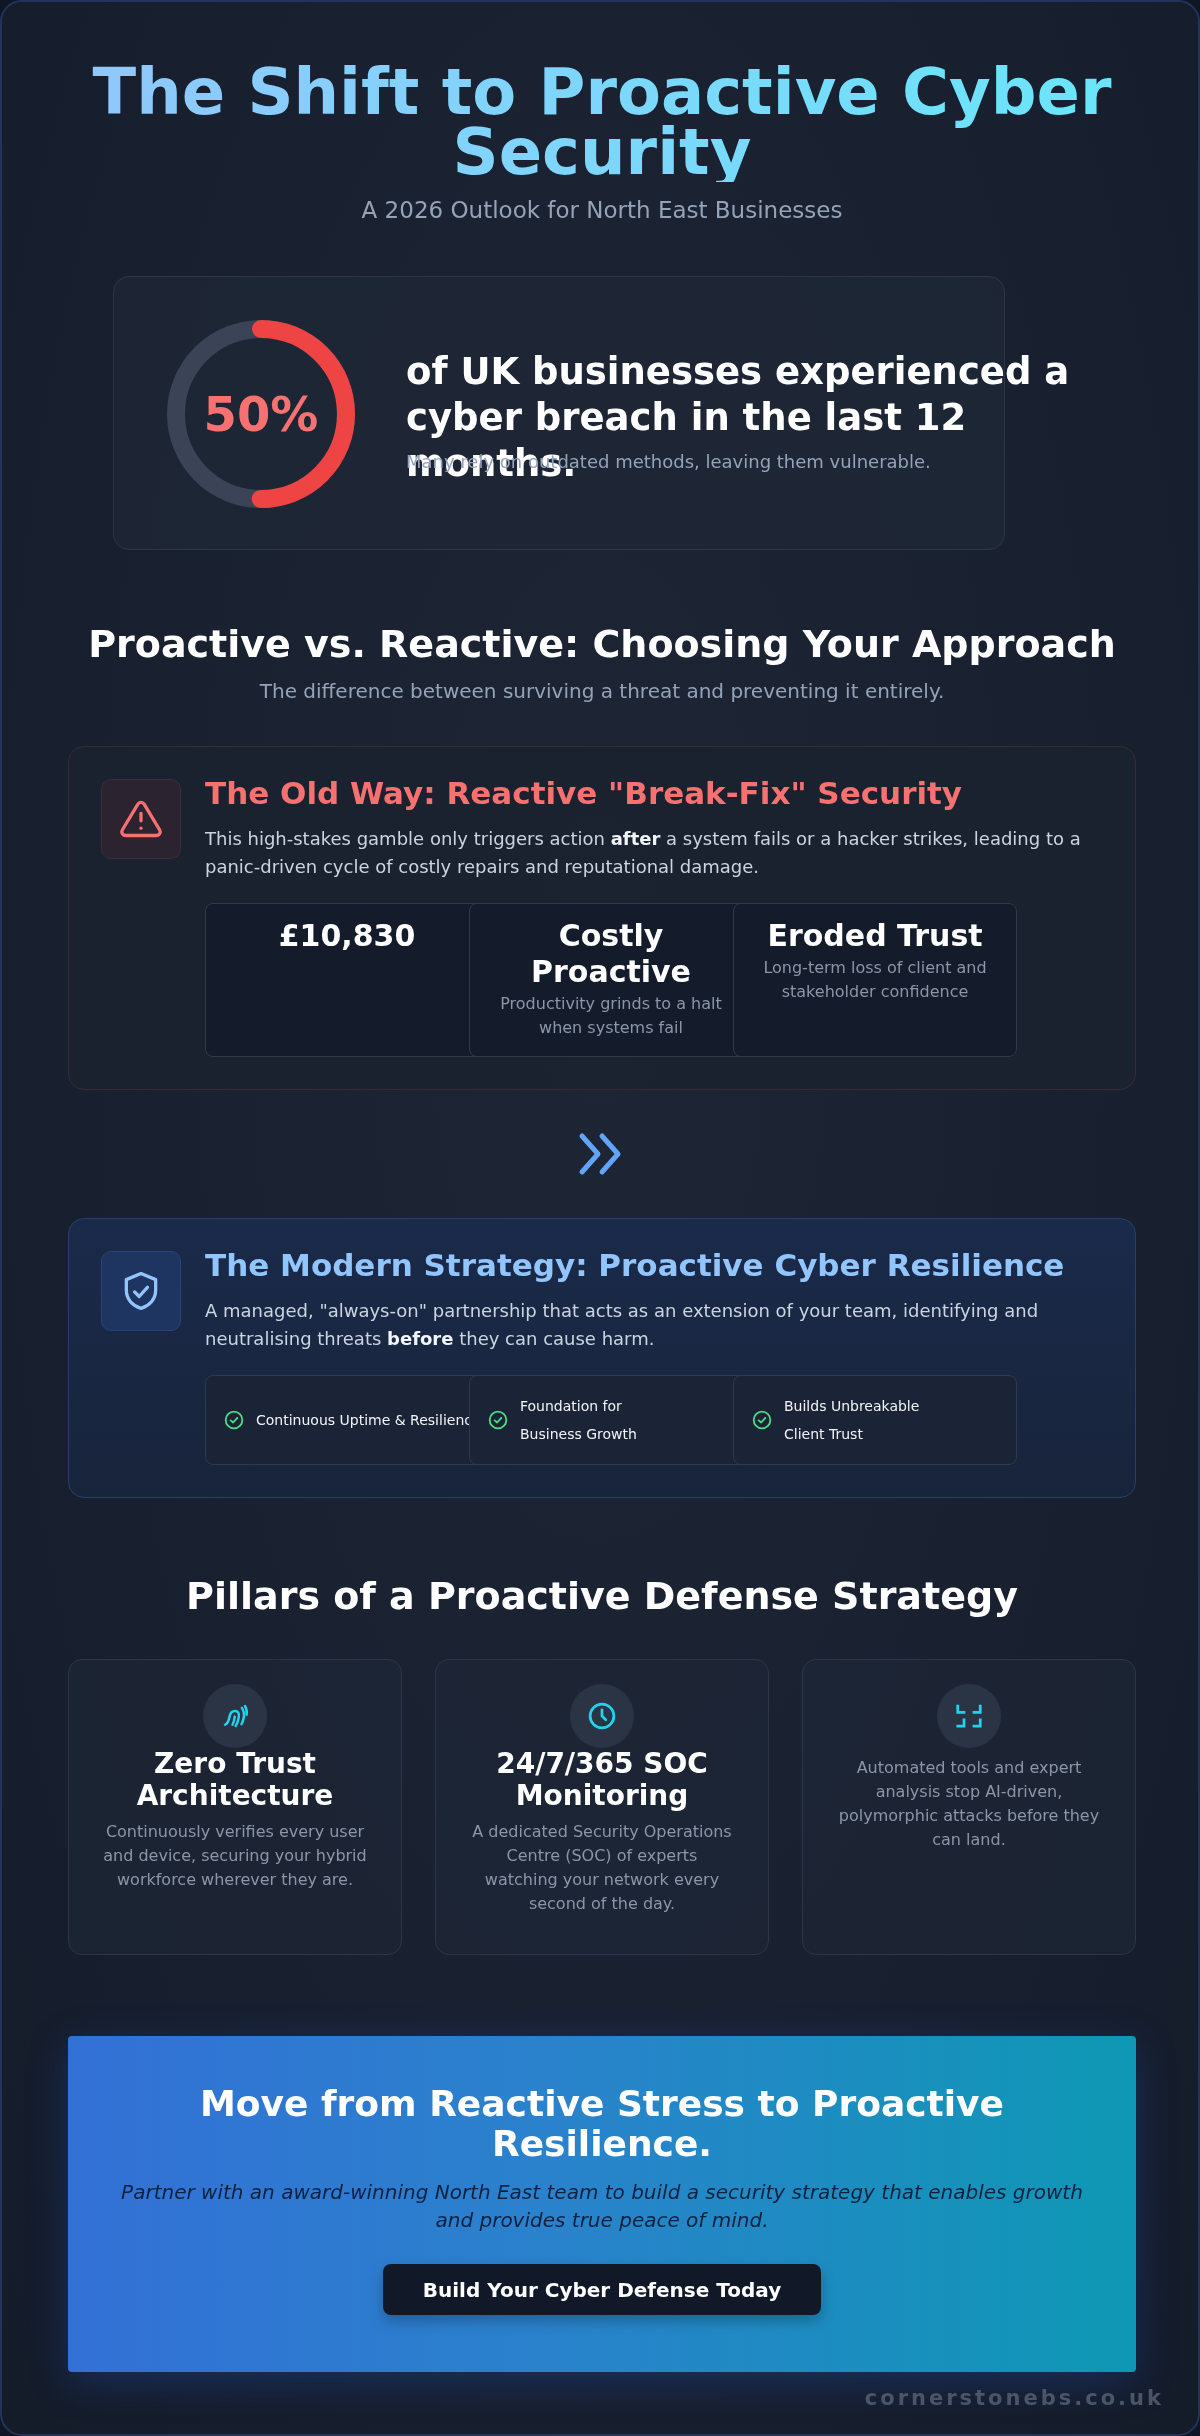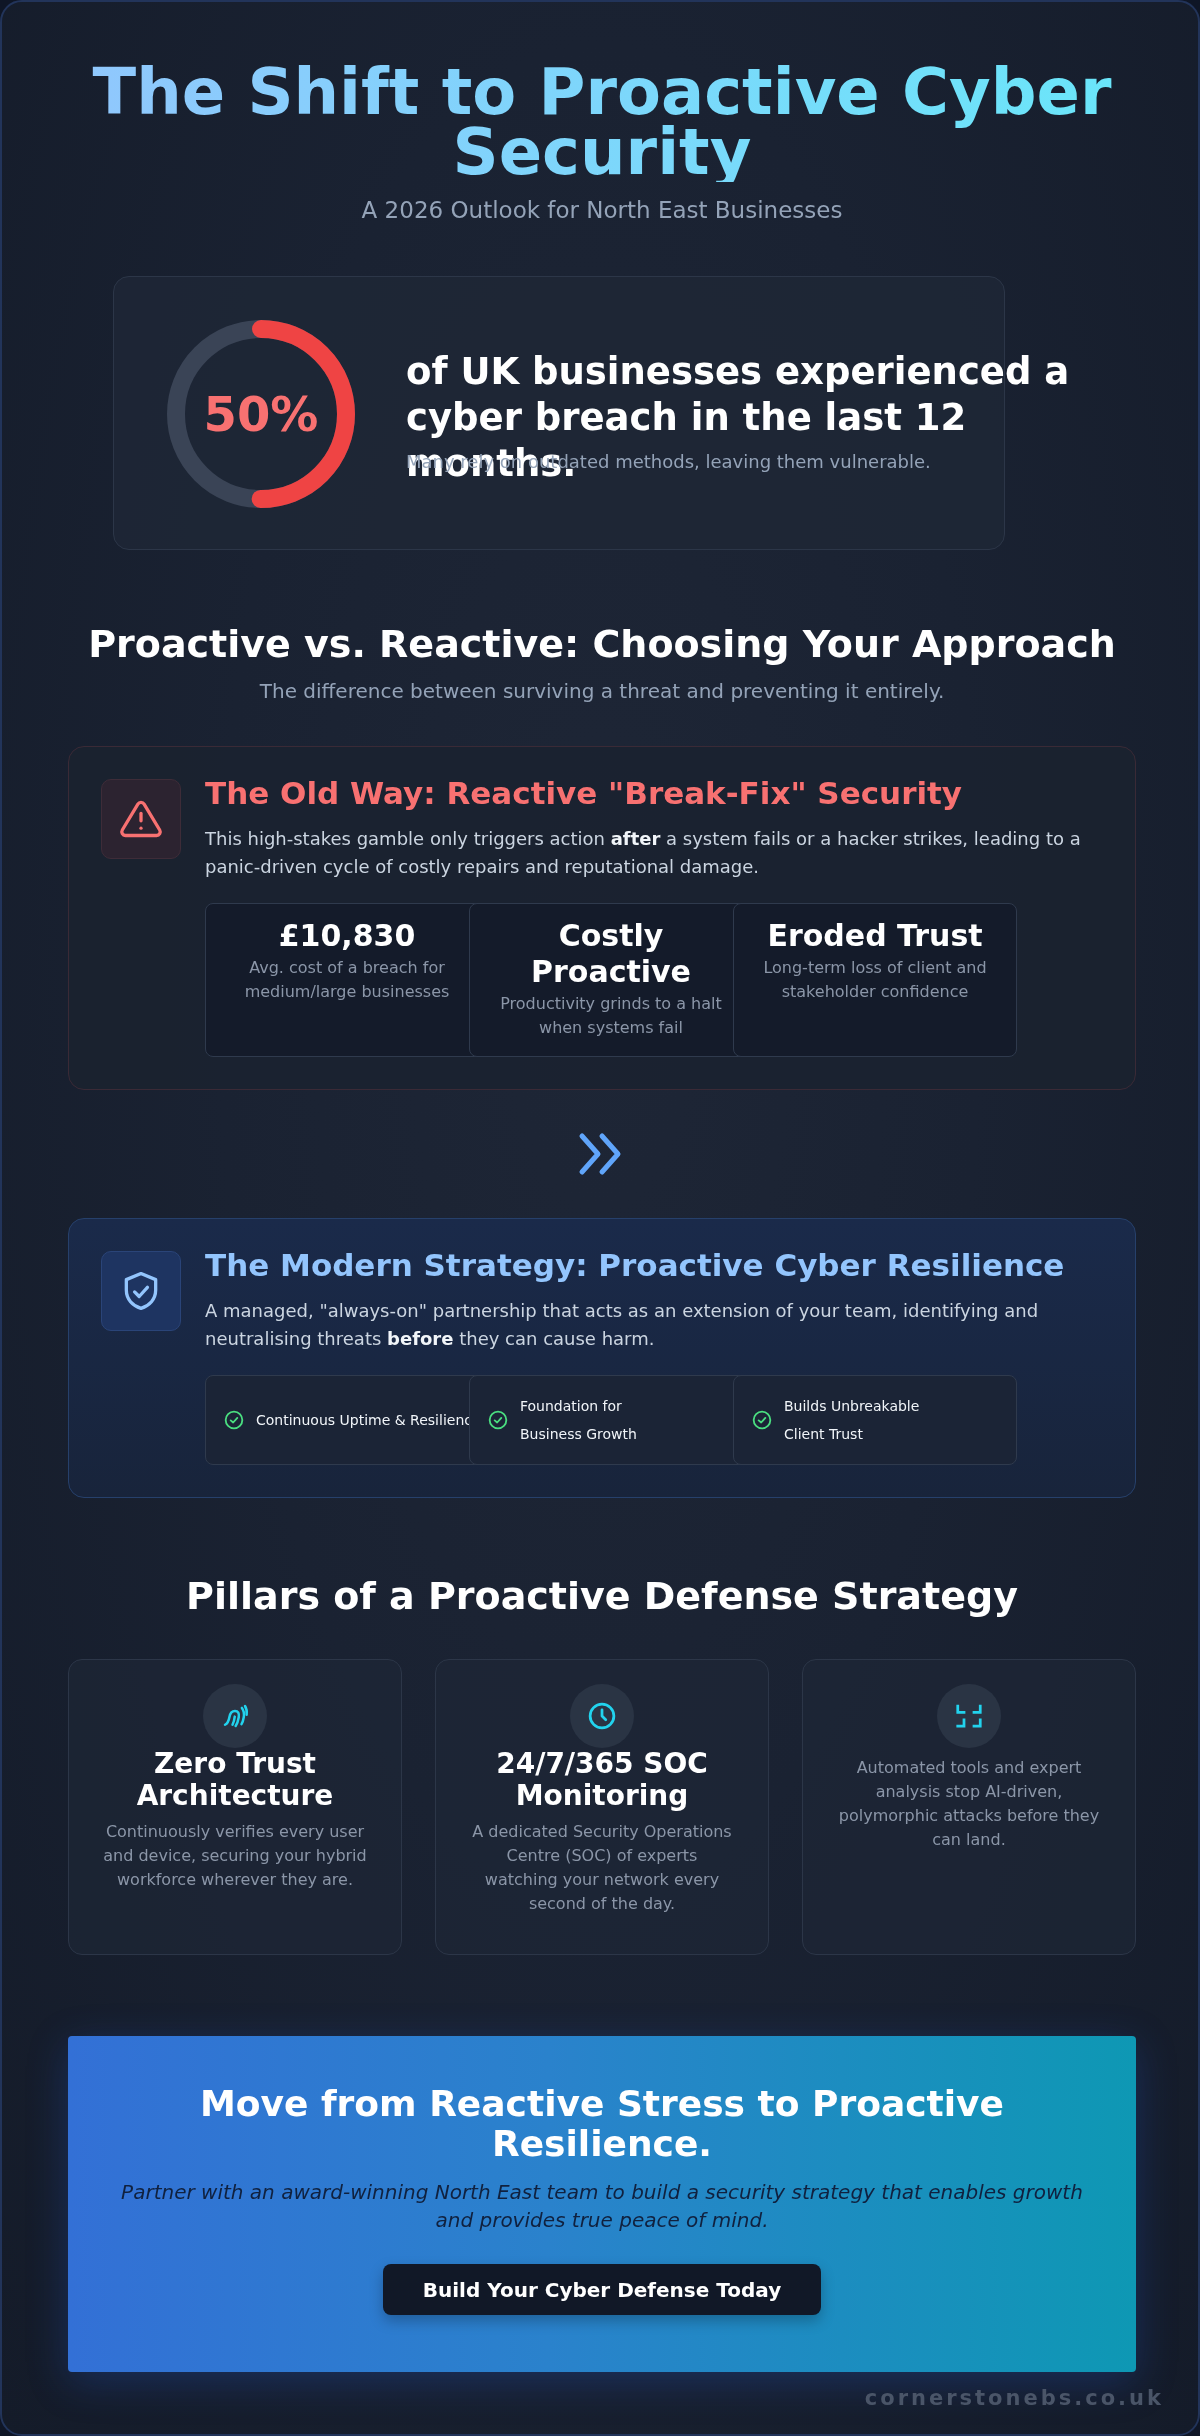--- a/index.html
+++ b/index.html
@@ -143,21 +143,20 @@
         <path d="M10.3 3.9 1.8 18a2 2 0 0 0 1.7 3h17a2 2 0 0 0 1.7-3L13.7 3.9a2 2 0 0 0-3.4 0z"></path>
         <line x1="12" y1="9" x2="12" y2="13"></line>
         <line x1="12" y1="17" x2="12.01" y2="17"></line>
       </svg>
     </div>
     <div class="block-title red">The Old Way: Reactive "Break-Fix" Security</div>
     <div class="block-desc"><span>This high-stakes gamble only triggers action </span><b>after</b><span> a system fails or a hacker strikes, leading to a panic-driven cycle of costly repairs and reputational damage.</span></div>
 
     <div class="mini" style="left:136px; height:154px;">
       <div class="mini-title">£10,830</div>
-      <div class="mini-desc">Avg. cost of a breach for medium/large businesses</div>
     </div>
     <div class="mini" style="left:400px; height:154px;">
       <div class="mini-title" style="padding:0 40px;">Costly Proactive</div>
       <div class="mini-desc" style="padding:0 20px;">Productivity grinds to a halt when systems fail</div>
     </div>
     <div class="mini" style="left:664px; height:154px;">
       <div class="mini-title">Eroded Trust</div>
       <div class="mini-desc" style="padding:0 24px;">Long-term loss of client and stakeholder confidence</div>
     </div>
   </div>

